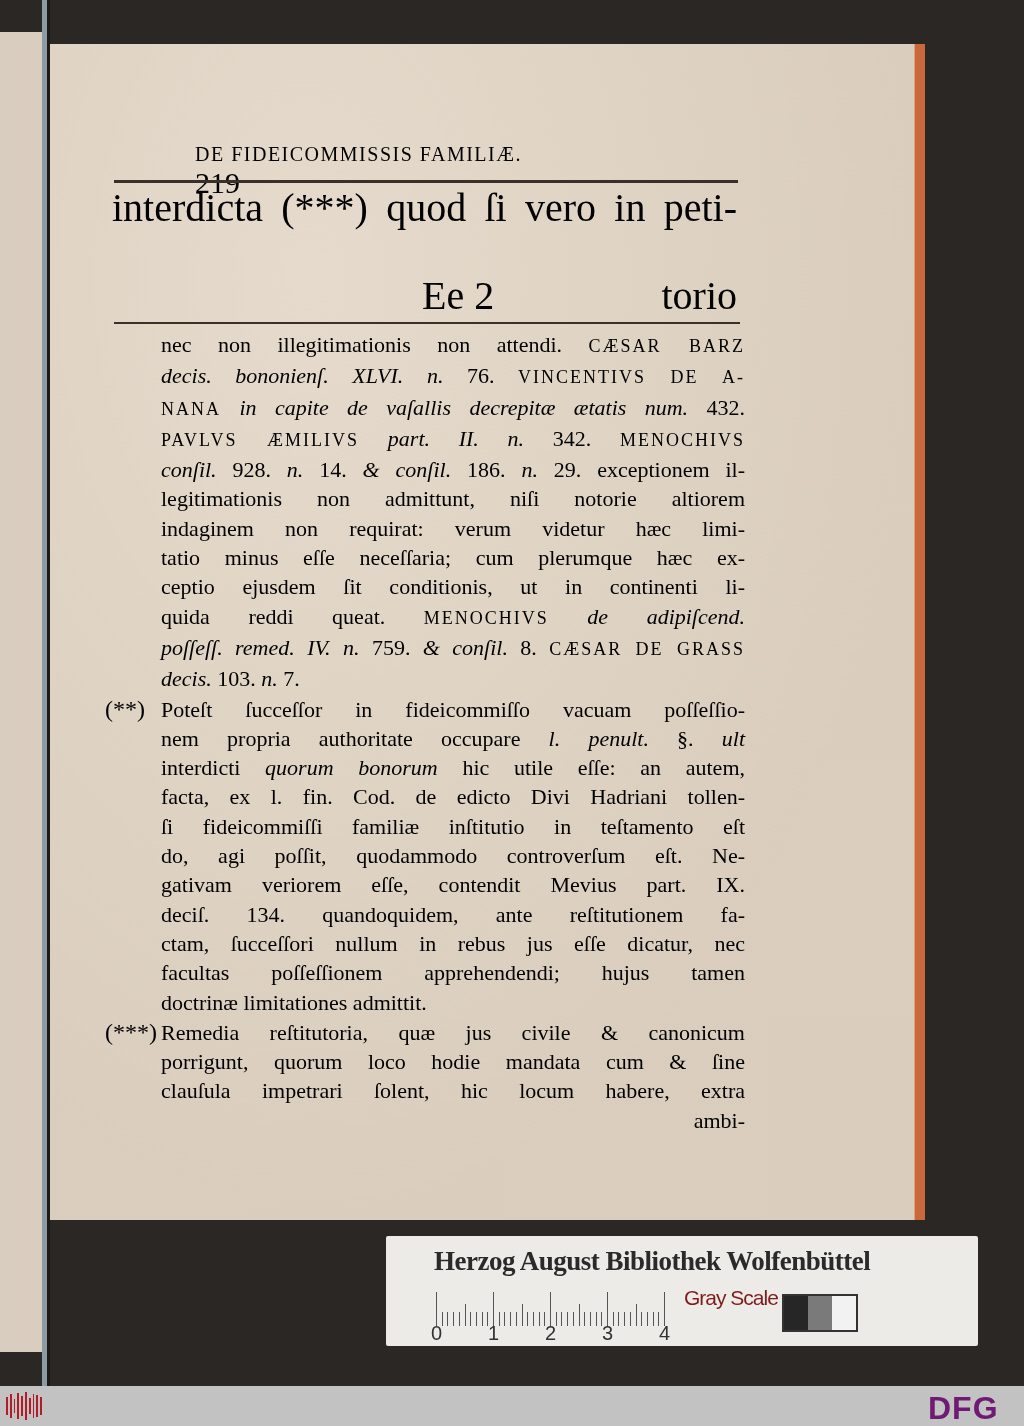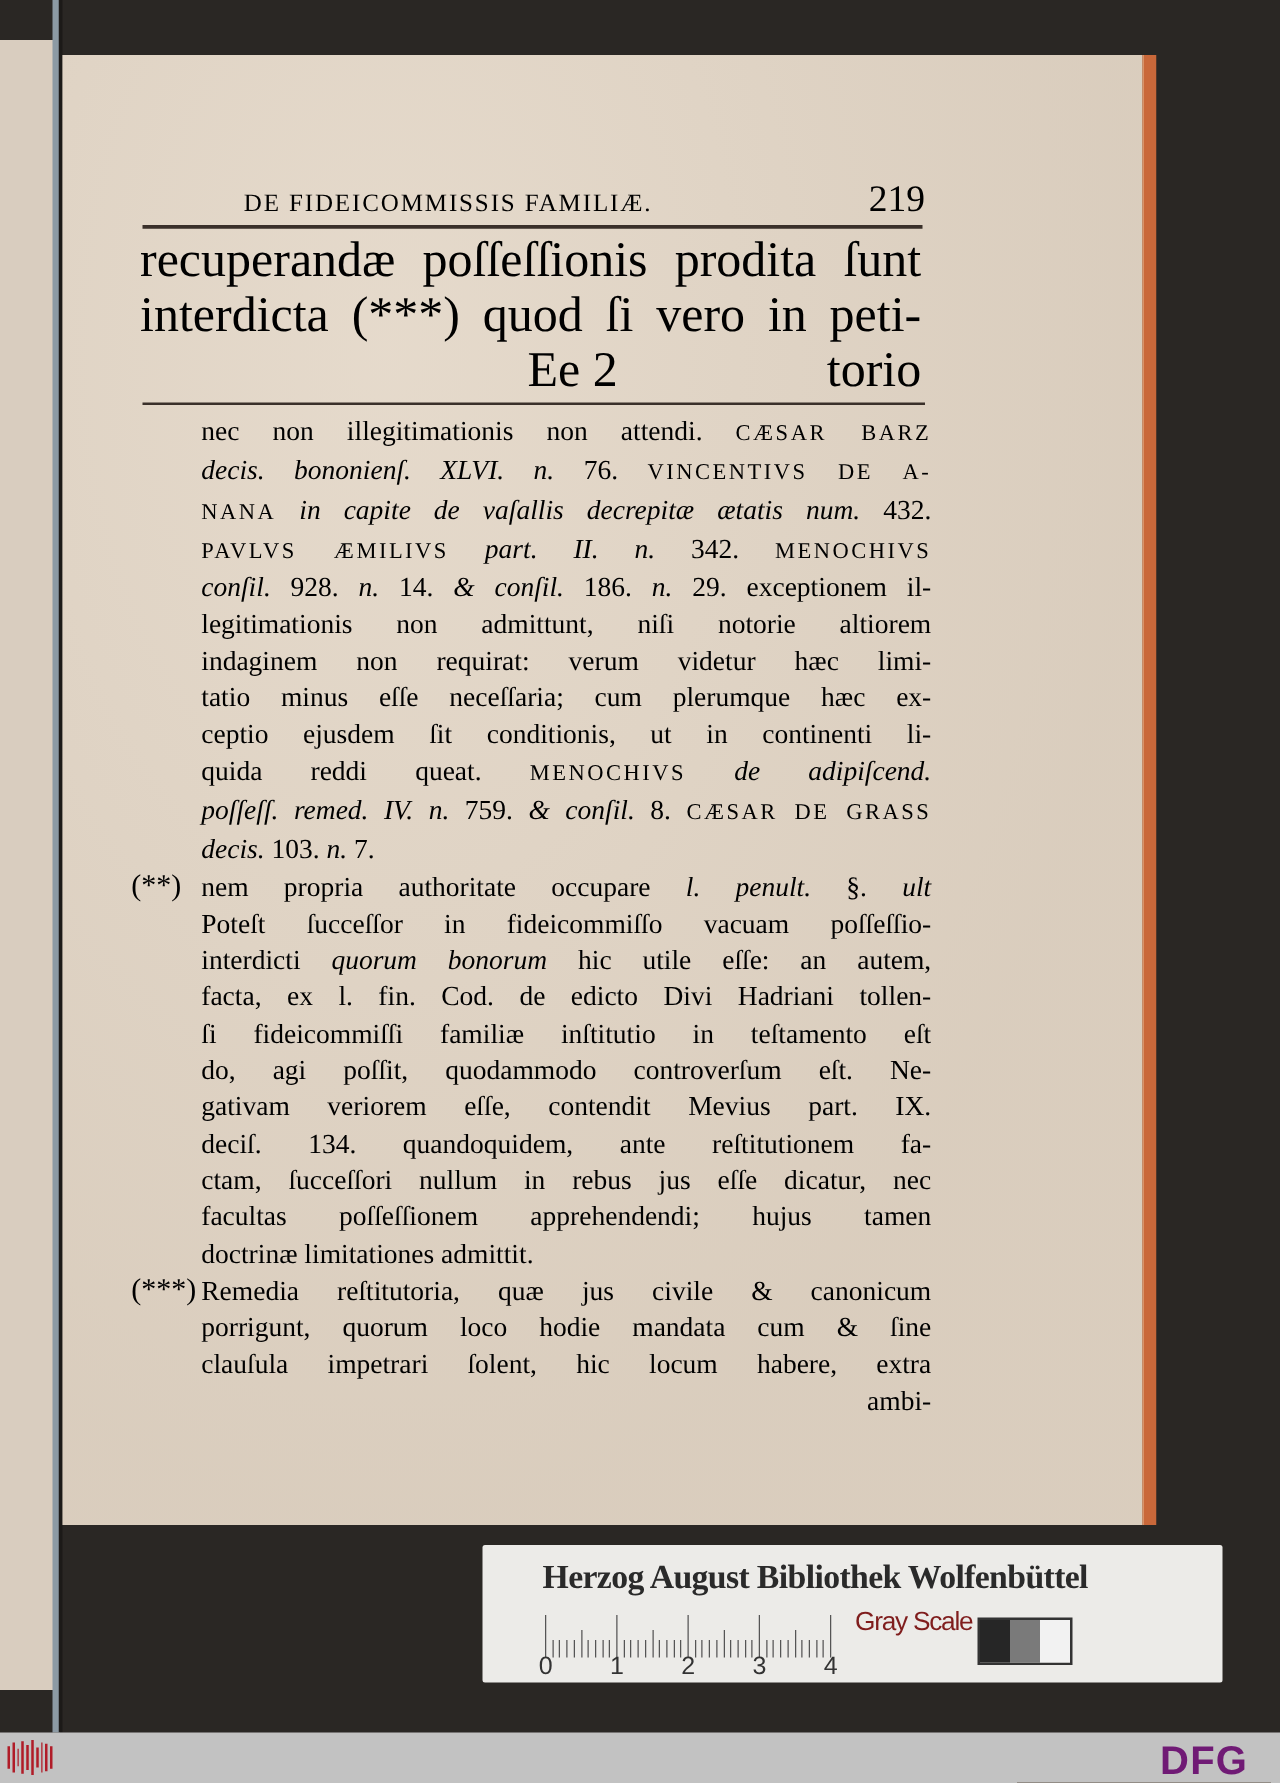--- a/index.html
+++ b/index.html
@@ -26,21 +26,21 @@
     background-image: radial-gradient(ellipse at 30% 20%, rgba(235,224,210,0.6), rgba(205,190,172,0.2) 70%);
     color:#2e2620;
   }
   .page-edge {
     position:absolute; left:914px; top:44px; width:10px; height:1176px;
     background:#c9683a;
     border-left:1px solid #e0a27a;
   }
   .running-head {
     position:absolute; left:195px; top:143px; width:545px;
-    display:flex; justify-content:space-between; align-items:baseline;
+    display:flex; justify-content:space-between; align-items:baseline;flex-direction:column;
   }
   .running-title { font-size:20px; letter-spacing:1.5px; }
   .page-number { font-size:30px; }
   .rule {
     position:absolute; height:3px; background:#3a302a;
   }
   .main-text {
     position:absolute; left:112px; top:186px; width:625px;
     font-size:40px; line-height:44px;
   }
@@ -116,21 +116,20 @@
 <div class="page-edge"></div>
 
 <div class="running-head">
   <span class="running-title">DE FIDEICOMMISSIS FAMILIÆ.</span>
   <span class="page-number">219</span>
 </div>
 
 <div class="rule" style="left:114px; top:180px; width:624px;"></div>
 
 <div class="main-text">
-  <span class="line">recuperandæ poſſeſſionis prodita ſunt</span>
   <span class="line">interdicta (***) quod ſi vero in peti-</span>
 </div>
 
 <div class="catchline">
   <span class="signature">Ee 2</span>
   <span class="catchword">torio</span>
 </div>
 
 <div class="rule" style="left:114px; top:322px; width:626px; height:2px;"></div>
 
@@ -144,22 +143,22 @@
       <span class="fn-line "><span>legitimationis non admittunt, niſi notorie altiorem</span></span>
       <span class="fn-line "><span>indaginem non requirat: verum videtur hæc limi-</span></span>
       <span class="fn-line "><span>tatio minus eſſe neceſſaria; cum plerumque hæc ex-</span></span>
       <span class="fn-line "><span>ceptio ejusdem ſit conditionis, ut in continenti li-</span></span>
       <span class="fn-line "><span>quida reddi queat. </span><span class="sc">MENOCHIVS</span><span> </span><span class="it">de adipiſcend.</span></span>
       <span class="fn-line "><span class="it">poſſeſſ. remed. IV. n.</span><span> 759. </span><span class="it">&amp; conſil.</span><span> 8. </span><span class="sc">CÆSAR DE GRASS</span></span>
       <span class="fn-line last"><span class="it">decis.</span><span> 103. </span><span class="it">n.</span><span> 7.</span></span>
     </div>
   <div class="fn-block" id="fn-0">
     <span class="fn-marker">(**)</span>
-  <span class="fn-line "><span>nem propria authoritate occupare </span><span class="it">l. penult.</span><span> §. </span><span class="it">ult</span></span>
-      <span class="fn-line "><span>Poteſt ſucceſſor in fideicommiſſo vacuam poſſeſſio-</span></span>
+  <span class="fn-line "><span>Poteſt ſucceſſor in fideicommiſſo vacuam poſſeſſio-</span></span>
+      <span class="fn-line "><span>nem propria authoritate occupare </span><span class="it">l. penult.</span><span> §. </span><span class="it">ult</span></span>
       <span class="fn-line "><span>interdicti </span><span class="it">quorum bonorum</span><span> hic utile eſſe: an autem,</span></span>
       <span class="fn-line "><span>facta, ex l. fin. Cod. de edicto Divi Hadriani tollen-</span></span>
       <span class="fn-line "><span>ſi fideicommiſſi familiæ inſtitutio in teſtamento eſt</span></span>
       <span class="fn-line "><span>do, agi poſſit, quodammodo controverſum eſt. Ne-</span></span>
       <span class="fn-line "><span>gativam veriorem eſſe, contendit Mevius part. IX.</span></span>
       <span class="fn-line "><span>deciſ. 134. quandoquidem, ante reſtitutionem fa-</span></span>
       <span class="fn-line "><span>ctam, ſucceſſori nullum in rebus jus eſſe dicatur, nec</span></span>
       <span class="fn-line "><span>facultas poſſeſſionem apprehendendi; hujus tamen</span></span>
       <span class="fn-line last"><span>doctrinæ limitationes admittit.</span></span>
     </div>

